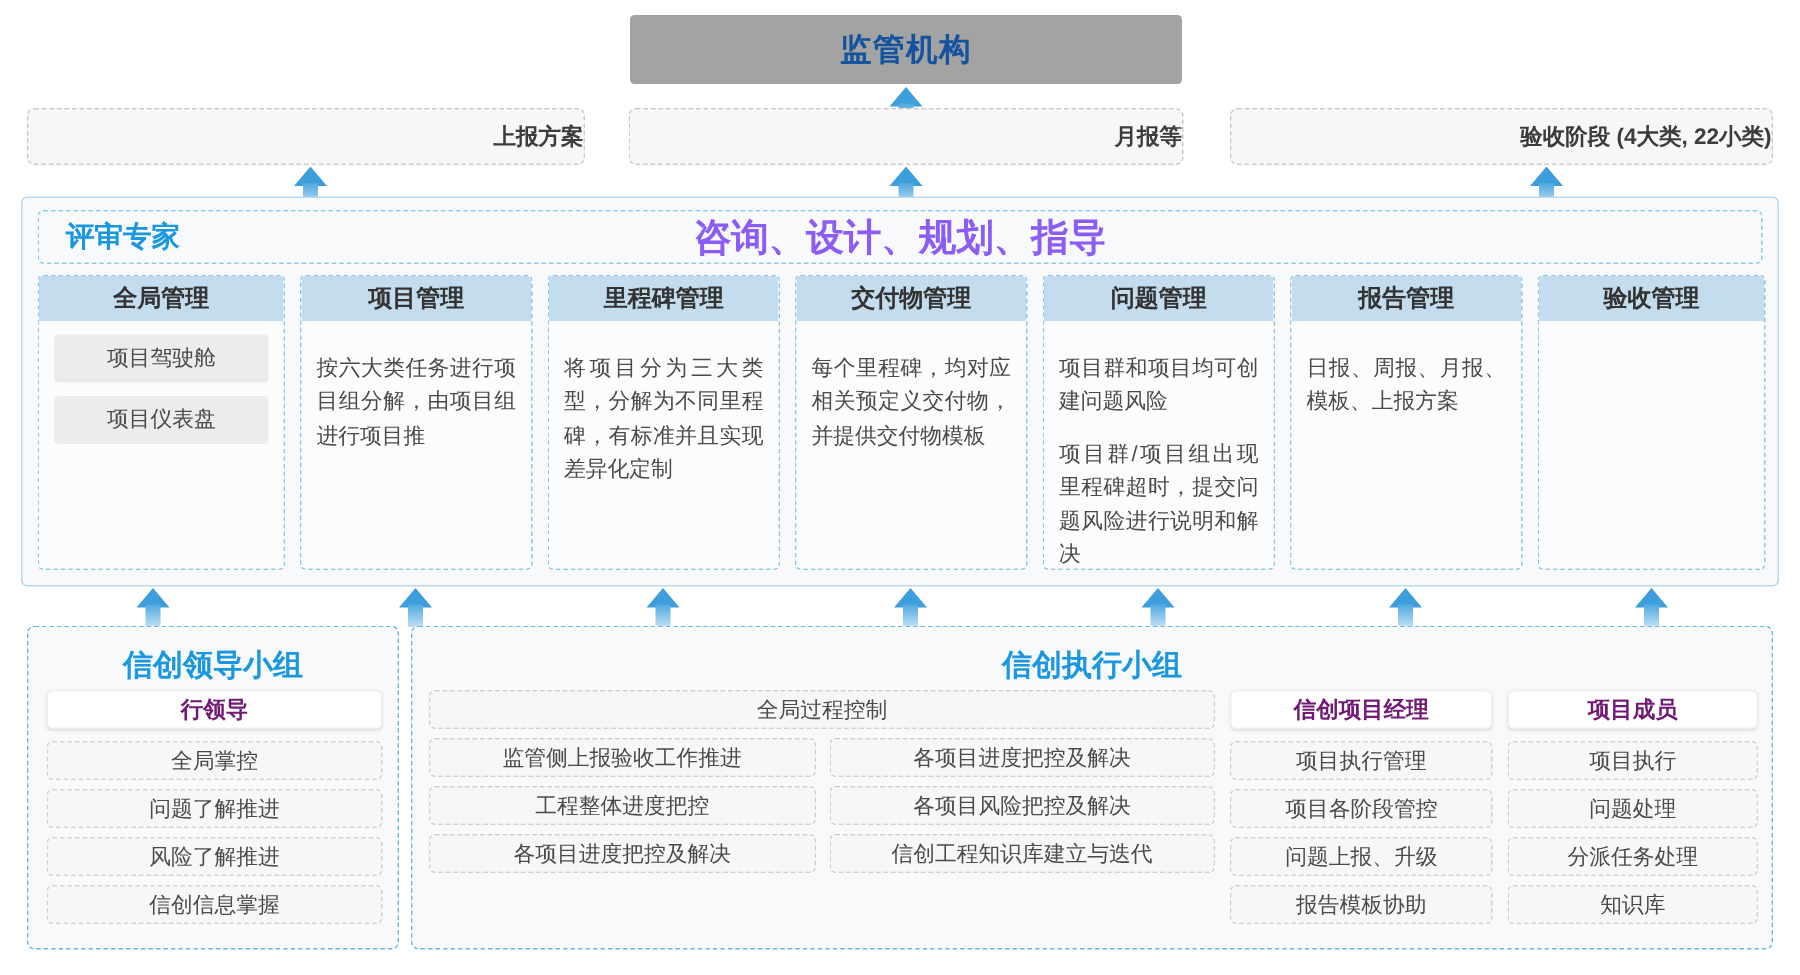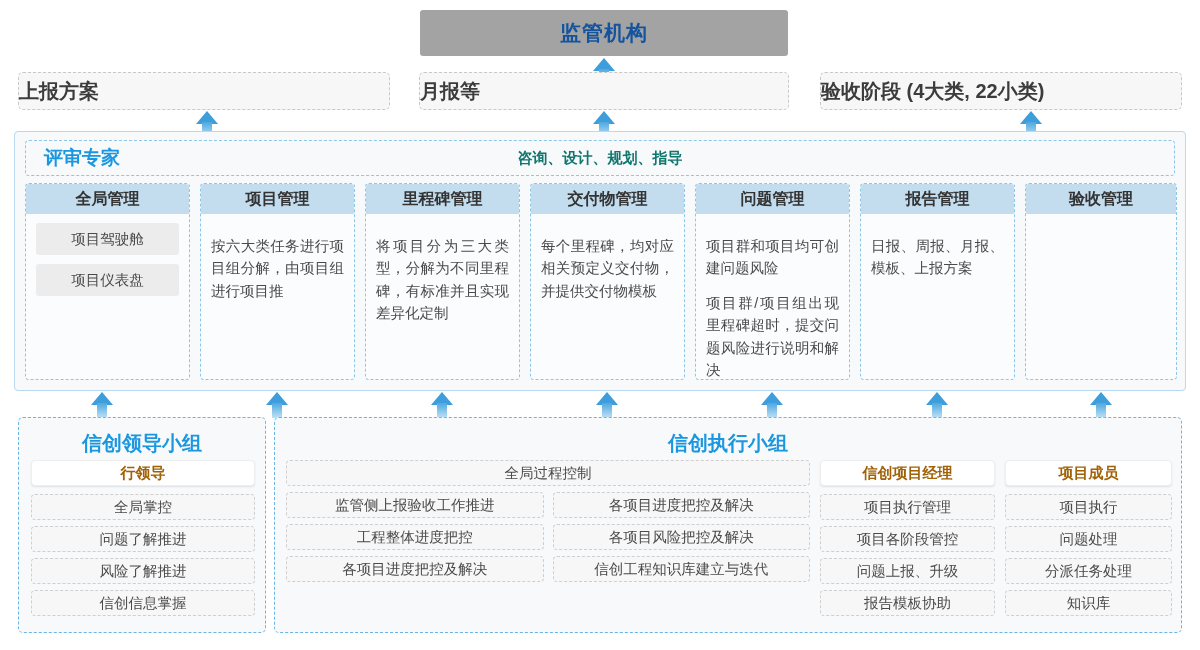--- a/index.html
+++ b/index.html
@@ -45,23 +45,23 @@
     letter-spacing: 1px;
   }
 
   
   .report-box {
     position: absolute;
     top: 72px; height: 38px;
     background: #f7f7f7;
     border: 1px dashed #c8c8c8;
     border-radius: 5px;
-    display: flex; align-items: center; justify-content: flex-start;
+    display: flex; align-items: center; justify-content: flex-end;
     color: #3c3c3c;
-    font-size: 20px; font-weight: bold;
+    font-size: 15px; font-weight: bold;
   }
   #report-0 { left: 18px;  width: 372px; }
   #report-1 { left: 419px; width: 370px; }
   #report-2 { left: 820px; width: 362px; }
 
   
   .mid-panel {
     position: absolute;
     left: 14px; top: 131px;
     width: 1172px; height: 260px;
@@ -79,21 +79,21 @@
   }
   .mid-header .h-left {
     position: absolute; left: 18px; top: 50%;
     transform: translateY(-50%);
     color: #1b97e0; font-size: 19px; font-weight: bold;
   }
   .mid-header .h-center {
     position: absolute; left: 0; right: 0; top: 50%;
     transform: translateY(-50%);
     text-align: center;
-    color: #0f766e; font-size: 15px; font-weight: bold;
+    color: #8b5cf6; font-size: 25px; font-weight: bold;
   }
 
   .col {
     position: absolute;
     top: 51px; height: 197px;
     border: 1px dashed #8cc7ea;
     border-radius: 4px;
     background: #fbfcfd;
     overflow: hidden;
   }
@@ -143,21 +143,21 @@
     color: #1b97e0; font-size: 20px; font-weight: bold;
   }
   .subcol { position: absolute; top: 42px; }
   .sub-head {
     height: 26px;
     background: #ffffff;
     border-radius: 4px;
     border: 1px solid #efefef;
     box-shadow: 0 1px 2px rgba(0,0,0,0.10);
     display: flex; align-items: center; justify-content: center;
-    font-size: 15px; font-weight: bold; color: #a16207;
+    font-size: 15px; font-weight: bold; color: #701a75;
     margin-bottom: 8px;
   }
   .sub-item {
     height: 26px;
     border: 1px dashed #cfcfcf;
     border-radius: 4px;
     background: #f7f7f7;
     display: flex; align-items: center; justify-content: center;
     font-size: 14.5px; color: #4a4a4a;
     margin-bottom: 6px;

